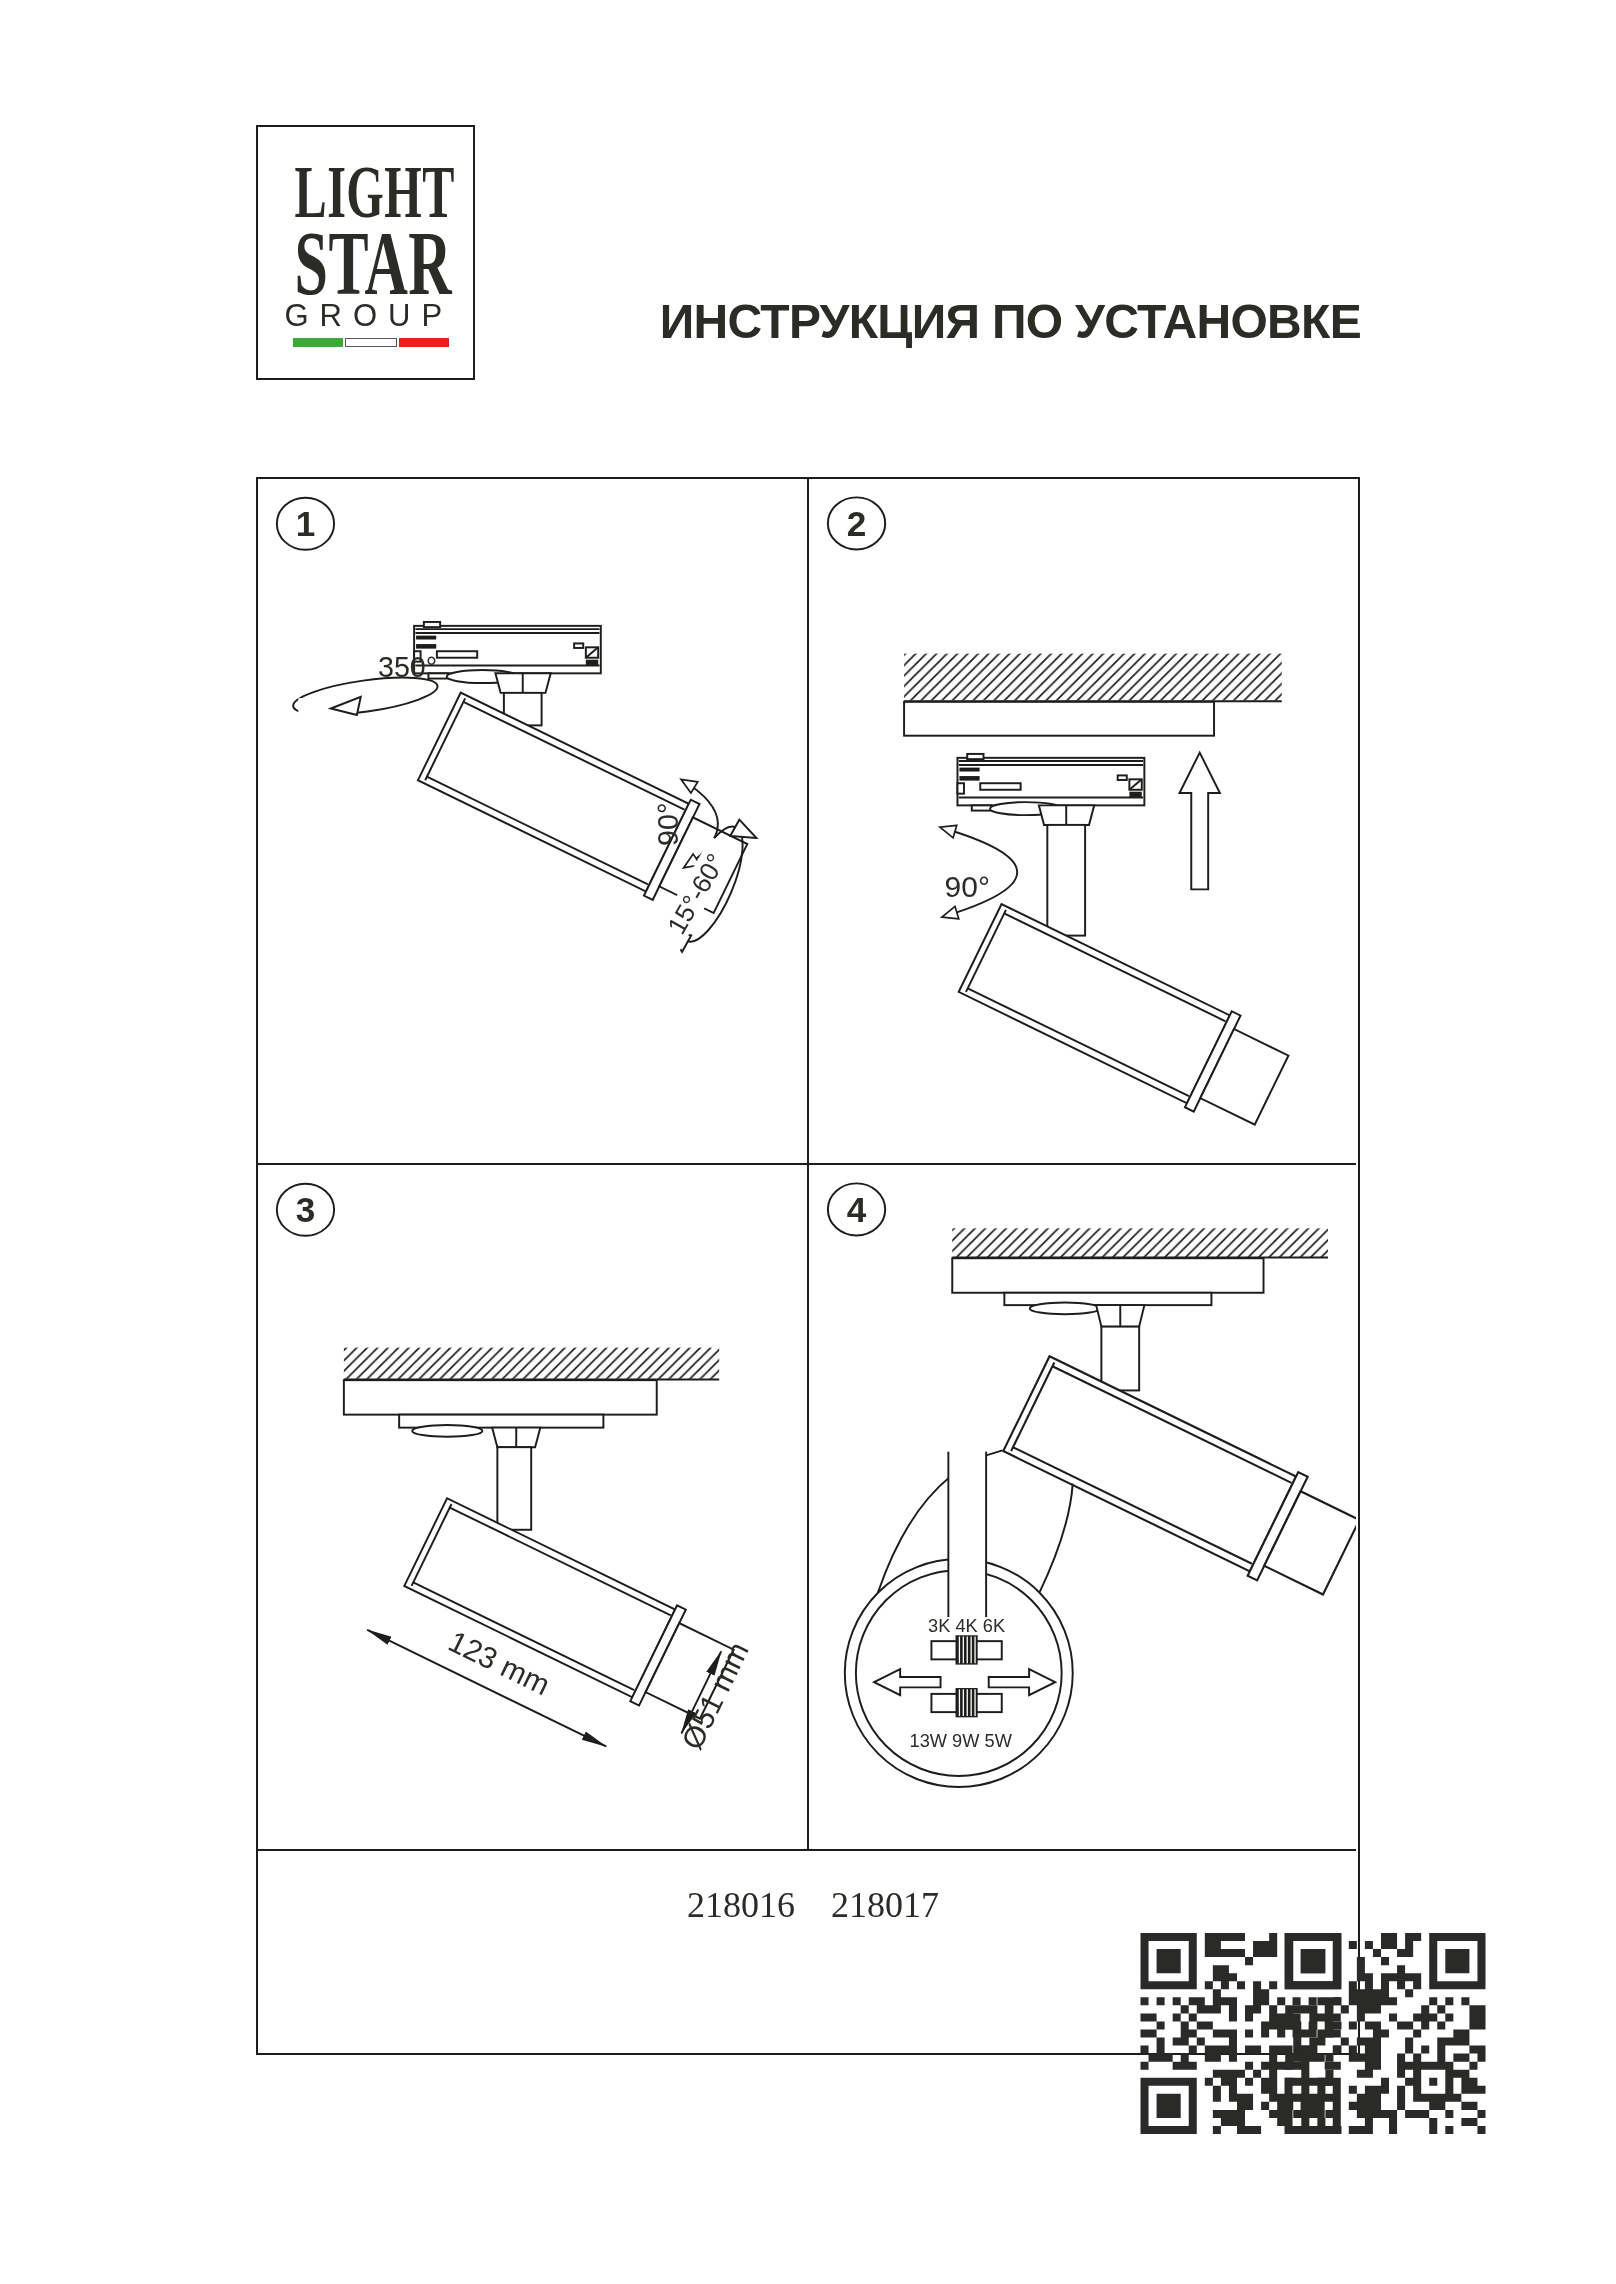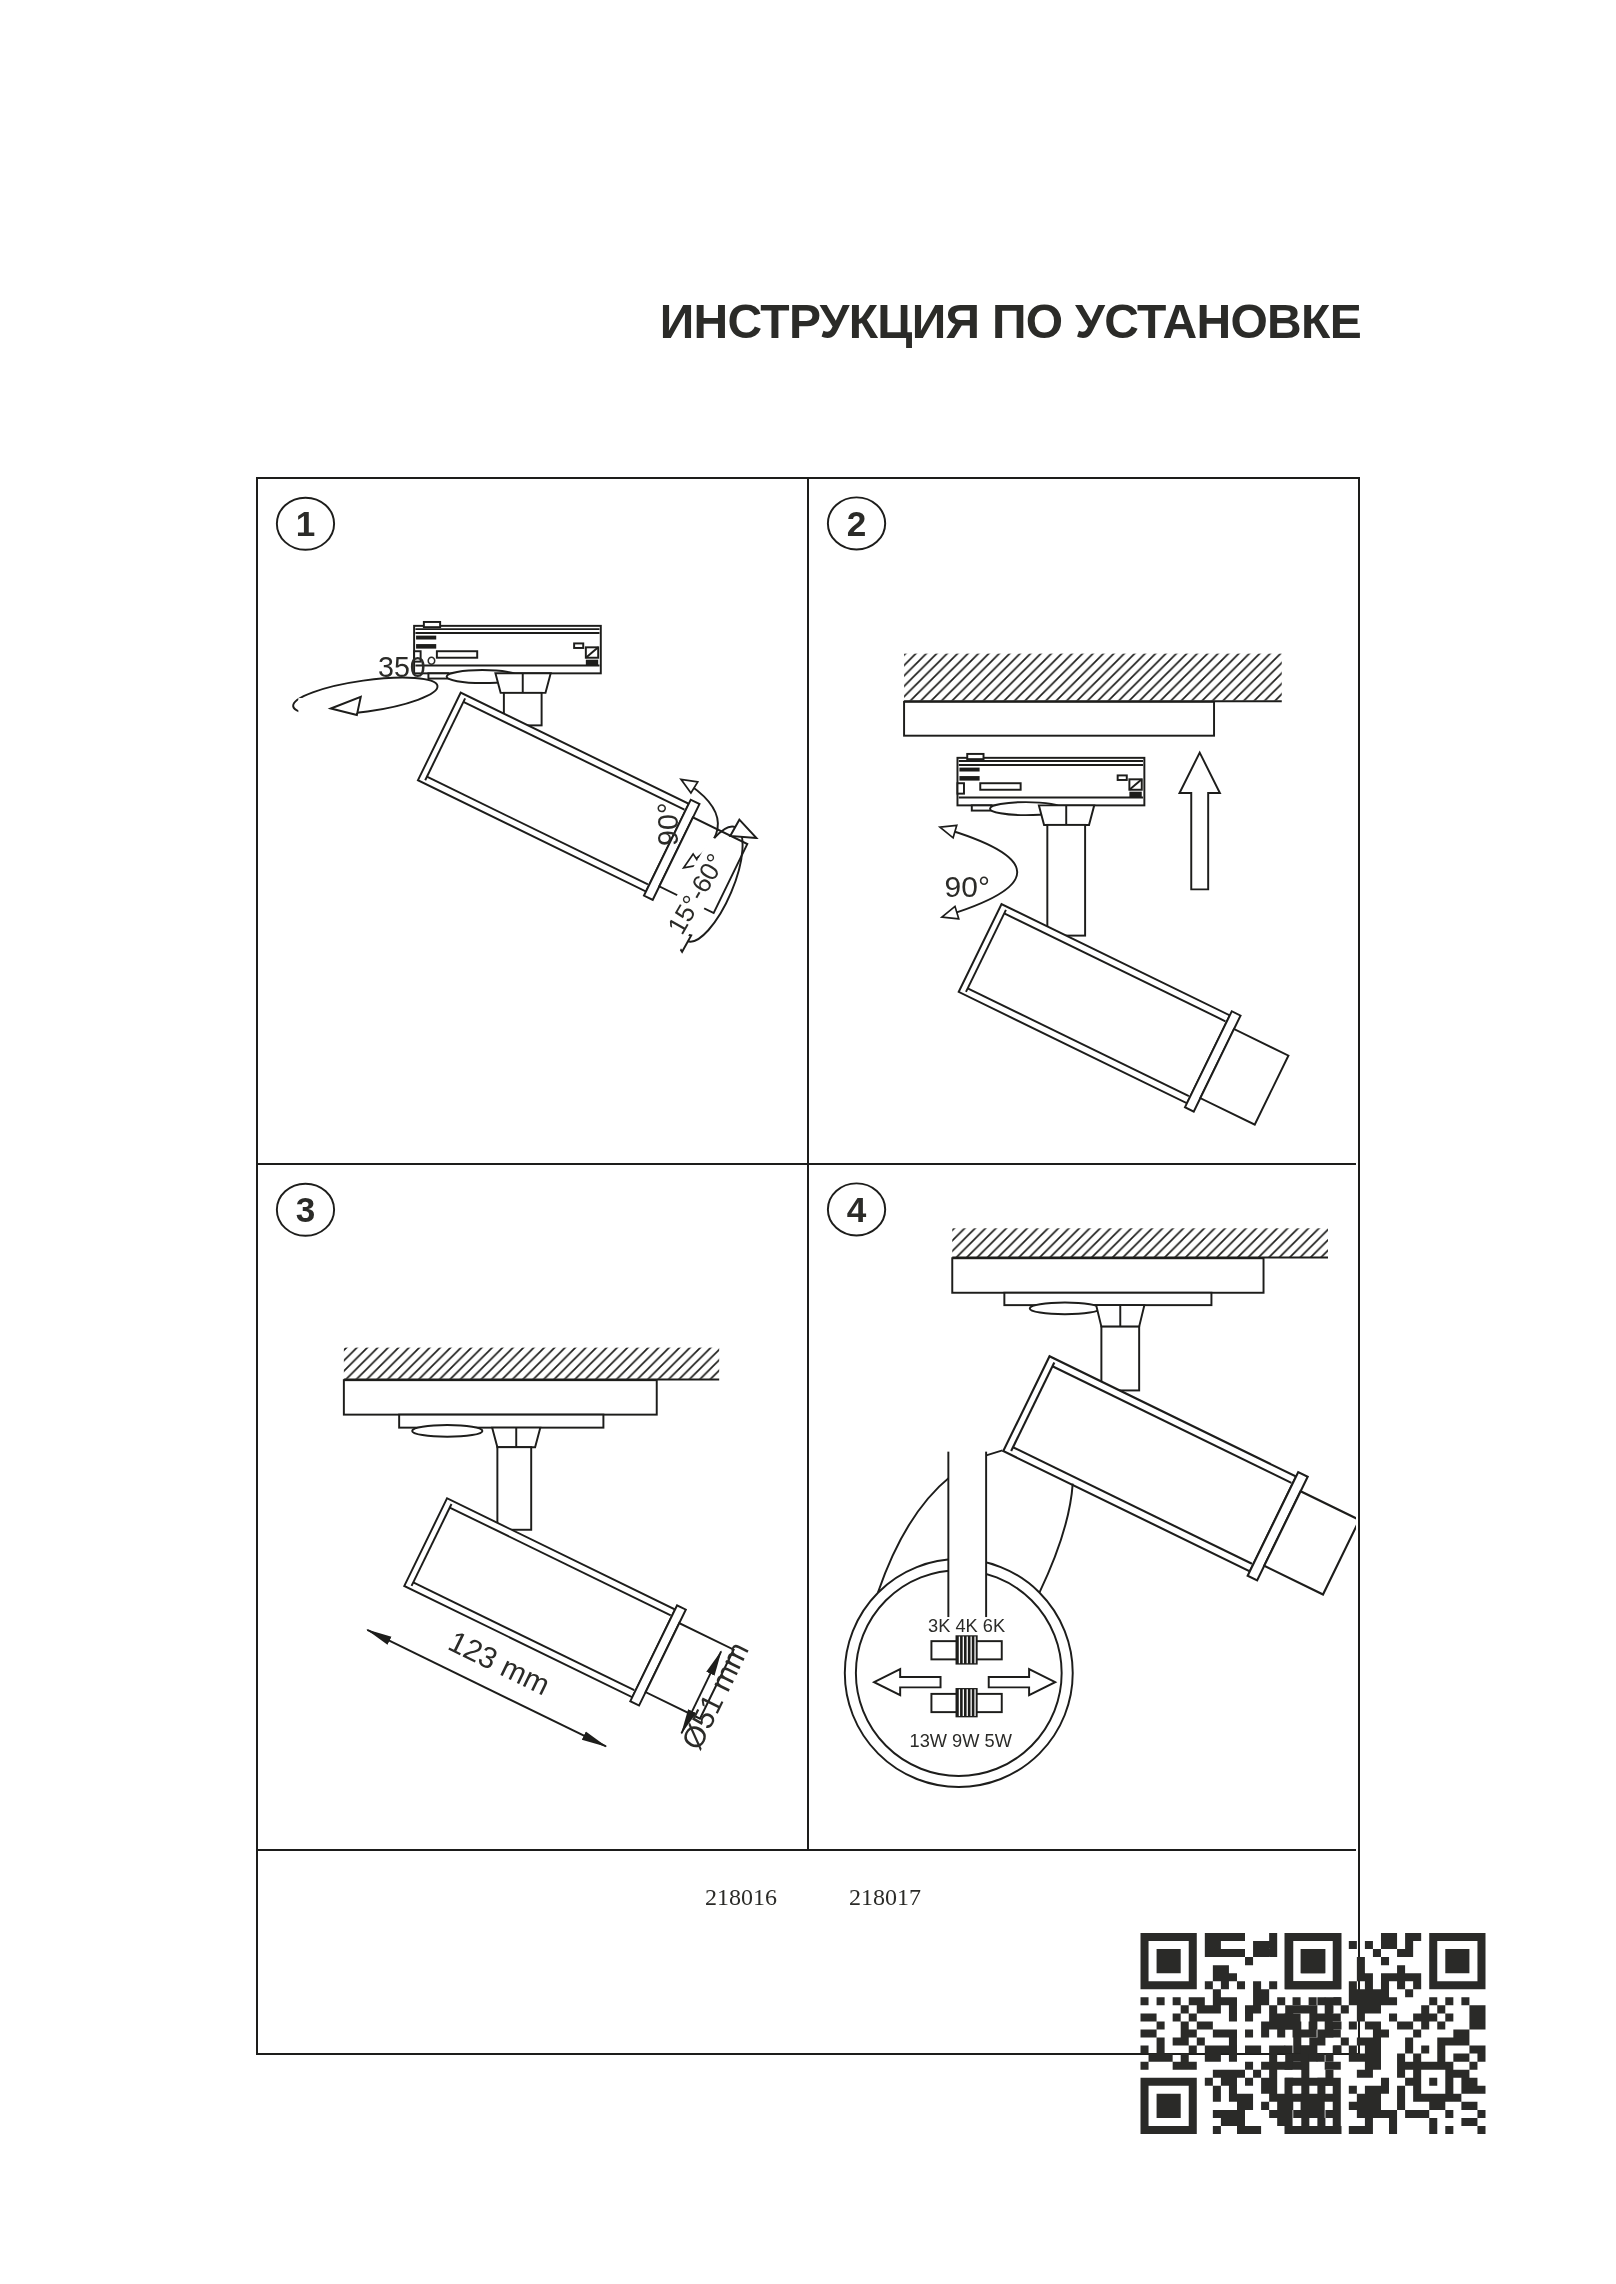--- a/index.html
+++ b/index.html
@@ -29,21 +29,21 @@
         border:2.6px solid #1d1d1b;box-sizing:border-box;}
   .cell{position:absolute;box-sizing:border-box;}
   .c1{left:0;top:0;width:551px;height:686px;border-right:2px solid #1d1d1b;border-bottom:2px solid #1d1d1b;}
   .c2{left:551px;top:0;width:547px;height:686px;border-bottom:2px solid #1d1d1b;}
   .c3{left:0;top:686px;width:551px;height:686px;border-right:2px solid #1d1d1b;border-bottom:2.6px solid #1d1d1b;}
   .c4{left:551px;top:686px;width:547px;height:686px;border-bottom:2.6px solid #1d1d1b;}
   .crow{left:0;top:1371px;width:1098px;height:201px;}
   .cell svg{display:block;width:100%;height:100%;}
   
   .qr-label{position:absolute;width:124px;text-align:center;
-            font-family:"Liberation Serif", serif;font-size:24px;color:#2b2b28;}
+            font-family:"Liberation Serif", serif;font-size:36px;color:#2b2b28;}
   
   .footer{position:absolute;left:0;top:2156px;width:100%;text-align:center;
           font-size:42px;font-weight:bold;color:#2b2b28;}
   
   .ln{stroke:#1d1d1b;stroke-width:3;fill:none;}
   .lnw{stroke:#1d1d1b;stroke-width:3;fill:#ffffff;}
   .flf{fill:#1d1d1b;stroke:none;}
   .txt{font-family:"Liberation Sans", sans-serif;fill:#2b2b28;}
 </style>
 </head>
@@ -95,20 +95,30 @@
         <rect class="lnw" x="0" y="0" width="390" height="150"></rect>
         <line class="ln" x1="10" y1="5" x2="10" y2="145"></line>
         <line class="ln" x1="10" y1="11" x2="388" y2="11"></line>
         <line class="ln" x1="10" y1="139" x2="388" y2="139"></line>
         <rect class="lnw" x="390" y="-7" width="15" height="164"></rect>
         <rect class="lnw" x="405" y="16" width="93" height="118"></rect>
       </g>
     </defs>
   </svg>
 
+  <div class="logo-box">
+    <div class="logo-line logo-light">LIGHT</div>
+    <div class="logo-line logo-star">STAR</div>
+    <div class="logo-group">GROUP</div>
+    <div class="flag">
+      <div class="g"></div>
+      <div class="w"></div>
+      <div class="r"></div>
+    </div>
+  </div>
 
   <div class="title" style="top:294px">ИНСТРУКЦИЯ ПО УСТАНОВКЕ</div>
 
   <div class="grid">
 
     <div class="cell c1">
       <svg viewBox="0 0 844 1050">
         <ellipse class="ln" cx="73" cy="68" rx="44" ry="40" stroke-width="3.5"></ellipse>
         <text class="txt" x="73" y="87" font-size="54" font-weight="bold" text-anchor="middle">1</text>
 

